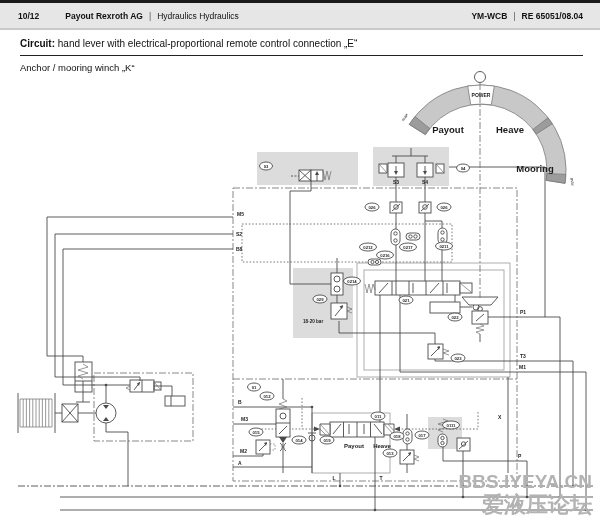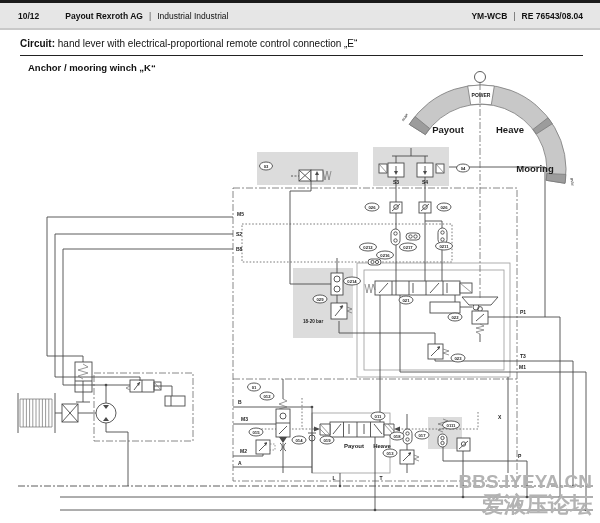--- a/index.html
+++ b/index.html
@@ -9,21 +9,21 @@
   #topbar{position:absolute;top:0;left:0;width:600px;height:3px;background:#1a1a1a;}
   #hdr{position:absolute;top:3px;left:0;width:600px;height:27px;background:#e6e6e6;
        border-bottom:2px solid #c9c9c9;display:flex;align-items:center;justify-content:space-between;
        box-sizing:border-box;padding:0 17px 0 18px;font-size:8.5px;}
   .hgrp{display:flex;align-items:center;gap:6px;white-space:nowrap;}
   .b{font-weight:bold;}
   .sep{color:#555;}
   
   #titleblock{position:absolute;top:38px;left:20px;width:563px;border-bottom:1.5px solid #222;
               padding-bottom:6px;font-size:10px;}
-  #subtitle{position:absolute;top:62px;left:20px;font-size:9.5px;font-weight:bold;margin-left:8px;}
+  #subtitle{position:absolute;top:62px;left:20px;font-size:9.5px;font-weight:normal;}
   
   #schem{position:absolute;top:56px;left:0;}
   .ln{stroke:#4a4a4a;stroke-width:.9;fill:none;}
   .thin{stroke:#6f6f6f;stroke-width:.7;fill:none;}
   .dd{stroke:#6a6a6a;stroke-width:.8;fill:none;stroke-dasharray:7 2 2 2;}
   .dot{stroke:#5a5a5a;stroke-width:.8;fill:none;stroke-dasharray:1.6 1.8;}
   .mf{stroke:#9a9a9a;stroke-width:.8;fill:none;}
   .fillg{fill:#dcdcdc;}
   .sym{stroke:#4a4a4a;stroke-width:.9;fill:#ffffff;}
   .symn{stroke:#4a4a4a;stroke-width:.9;fill:none;}
@@ -48,26 +48,26 @@
 <div id="page">
 
   <div id="topbar"></div>
 
   <div id="hdr">
     <div class="hgrp">
       <span class="b">10/12</span>
       <span style="width:14px"></span>
       <span class="b">Payout Rexroth AG</span>
       <span class="sep">|</span>
-      <span>Industrial Industrial</span>
+      <span>Hydraulics Hydraulics</span>
     </div>
     <div class="hgrp">
       <span class="b">YM-WCB</span>
       <span class="sep">|</span>
-      <span class="b">RE 76543/08.04</span>
+      <span class="b">RE 65051/08.04</span>
     </div>
   </div>
 
   <div id="titleblock"><span class="b">Circuit:</span><span> hand lever with electrical-proportional remote control connection „E“</span></div>
 
   <div id="subtitle">Anchor / mooring winch „K“</div>
 
   <svg id="schem" width="600" height="467" viewBox="0 56 600 467">
 
     <g>

